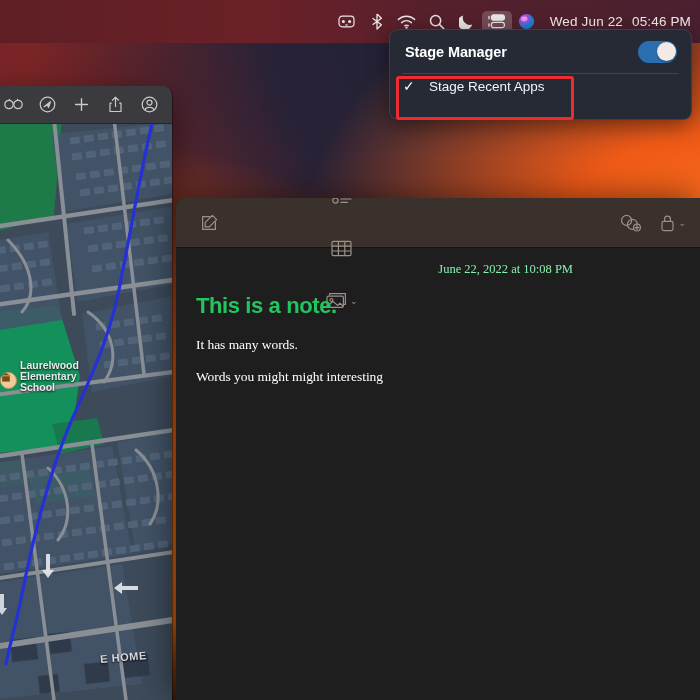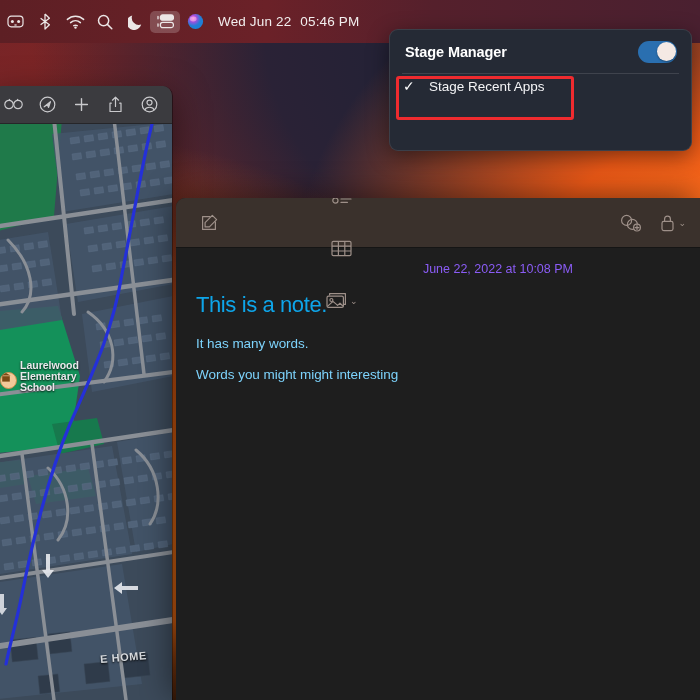--- a/index.html
+++ b/index.html
@@ -23,37 +23,37 @@
   }
   #desktop-bottom-fade {
     position:absolute; left:0; right:0; bottom:0; height:80px;
     background:linear-gradient(to bottom, rgba(20,14,12,0) 0%, rgba(22,15,12,.55) 70%, rgba(18,12,10,.8) 100%);
   }
 
   
   #menubar {
     position:absolute; top:0; left:0; width:700px; height:43px;
     background:linear-gradient(to right,#5d1f24 0%,#6b2128 38%,#55202c 62%,#4a2030 100%);
-    display:flex; align-items:center; 
+    display:flex; align-items:center; justify-content:flex-end;
     padding-right:9px; gap:0px; z-index:40;
   }
   .mb-icon {
     width:30px; height:22px; display:flex; align-items:center; justify-content:center;
     color:#ebe6e6; position:relative;
   }
   .mb-icon svg { display:block; }
   .mb-icon.active { background:rgba(255,255,255,.20); border-radius:5px; }
   #mb-clock {
     color:#f2eeee; font-size:13.5px; letter-spacing:.15px;
     margin-left:8px; white-space:nowrap; display:flex; gap:9px;
   }
 
   
   #stage-panel {
-    position:absolute; top:29px; left:389px; width:303px; height:122px;
+    position:absolute; top:29px; left:389px; width:303px; height:91px;
     background:#252a35; border:1px solid rgba(255,255,255,.10);
     border-radius:9px; z-index:50;
     box-shadow:0 6px 22px rgba(0,0,0,.45);
     overflow:hidden;
   }
   #sp-header {
     height:43px; display:flex; align-items:center; justify-content:space-between;
     padding:0 14px 0 15px;
   }
   #sp-title { color:#fff; font-size:14.5px; font-weight:bold; letter-spacing:-.1px; }
@@ -138,28 +138,28 @@
     height:30px; display:flex; align-items:center; justify-content:center;
     color:#9e9089; gap:3px;
   }
   #nt-compose { margin-left:16px; width:34px; }
   #nt-group-mid { position:absolute; left:150px; display:flex; align-items:center; gap:22px;flex-direction:column; }
   #nt-group-right { position:absolute; right:14px; display:flex; align-items:center; gap:18px; }
   .chev { font-size:9px; color:#9e9089; }
 
   #notes-body { padding:14px 20px 0 20px; position:relative; height:452px; }
   #note-date {
-    text-align:right; color:#8b5cf6; font-size:12.5px;
-    padding-right:107px; margin-bottom:16px;
+    text-align:right; color:#86efac; font-size:12.5px;
+    padding-right:107px; margin-bottom:16px;font-family:Liberation Serif, serif;
   }
   #note-title {
-    color:#0ea5e9; font-size:22px; font-weight:normal; letter-spacing:-.4px;
+    color:#22c55e; font-size:22px; font-weight:bold; letter-spacing:-.4px;
     margin-bottom:18px;
   }
-  .note-para { color:#7dd3fc; font-size:13.5px; margin-bottom:16px; letter-spacing:-.05px; }
+  .note-para { color:#ffffff; font-size:13.5px; margin-bottom:16px; letter-spacing:-.05px;font-family:Liberation Serif, serif; }
 </style>
 </head>
 <body>
 
 <div id="desktop">
   <div id="desktop-bottom-fade"></div>
 </div>
 
 <div id="maps-win">
   <div id="maps-toolbar">

